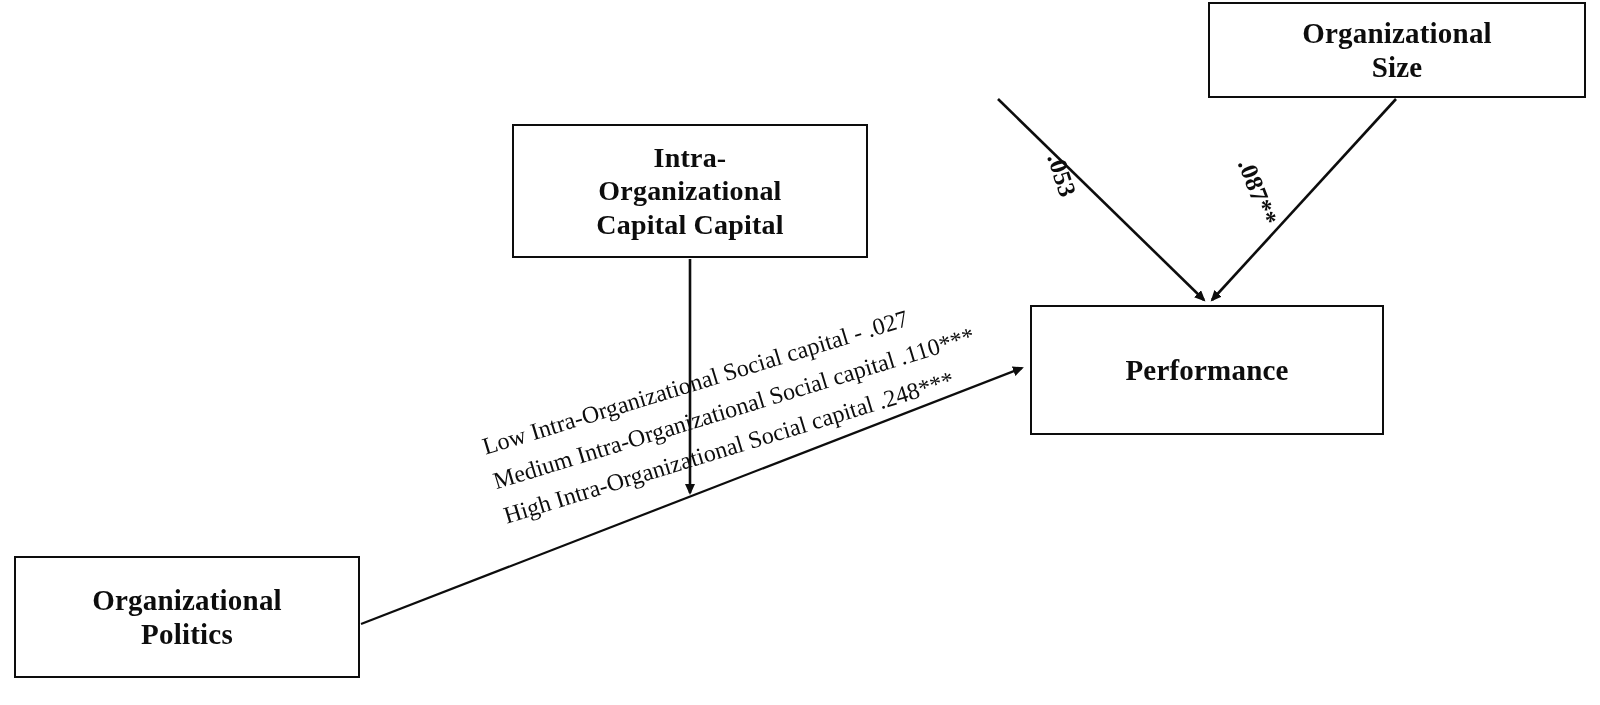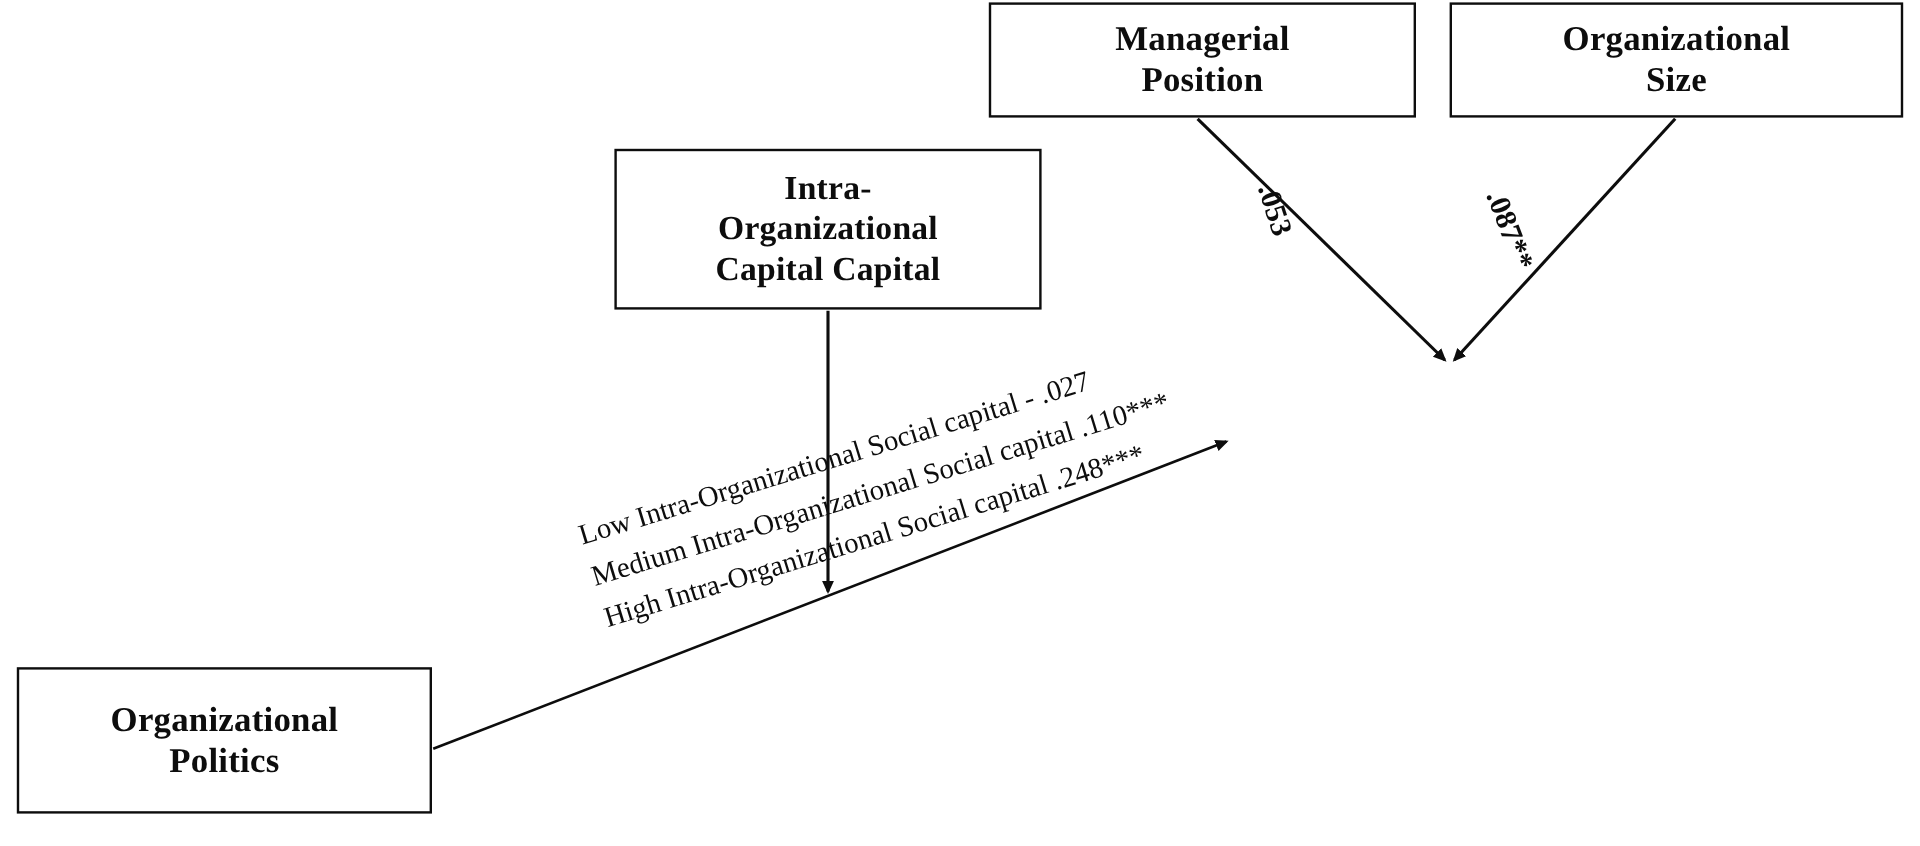--- a/index.html
+++ b/index.html
@@ -105,30 +105,29 @@
 
     <path d="M 998 99 L 1204 300" stroke="#0d0d0d" stroke-width="2.6" fill="none" marker-end="url(#arrow)"></path>
 
     <path d="M 1396 99 L 1212 300" stroke="#0d0d0d" stroke-width="2.6" fill="none" marker-end="url(#arrow)"></path>
 
     <path d="M 690 259 L 690 493" stroke="#0d0d0d" stroke-width="2.6" fill="none" marker-end="url(#arrow)"></path>
 
     <path d="M 361 624 L 1022 368" stroke="#0d0d0d" stroke-width="2.2" fill="none" marker-end="url(#arrow)"></path>
   </svg>
 
-  <div class="node" id="node-managerial-position" style="white-space: pre-line;">Managerial
-Position</div>
 
   <div class="node" id="node-organizational-size" style="white-space: pre-line;">Organizational
 Size</div>
 
   <div class="node" id="node-intra-org-social-capital" style="white-space: pre-line;">Intra-
 Organizational
 Capital Capital</div>
 
+  <div class="node" id="node-performance" style="white-space: pre-line;">Performance</div>
 
   <div class="node" id="node-organizational-politics" style="white-space: pre-line;">Organizational
 Politics</div>
 
   <div class="edge-label" id="label-managerial-coeff">.053</div>
 
   <div class="edge-label" id="label-orgsize-coeff">.087**</div>
 
   <div id="moderation-labels">
     <div>Low Intra-Organizational Social capital - .027</div>

